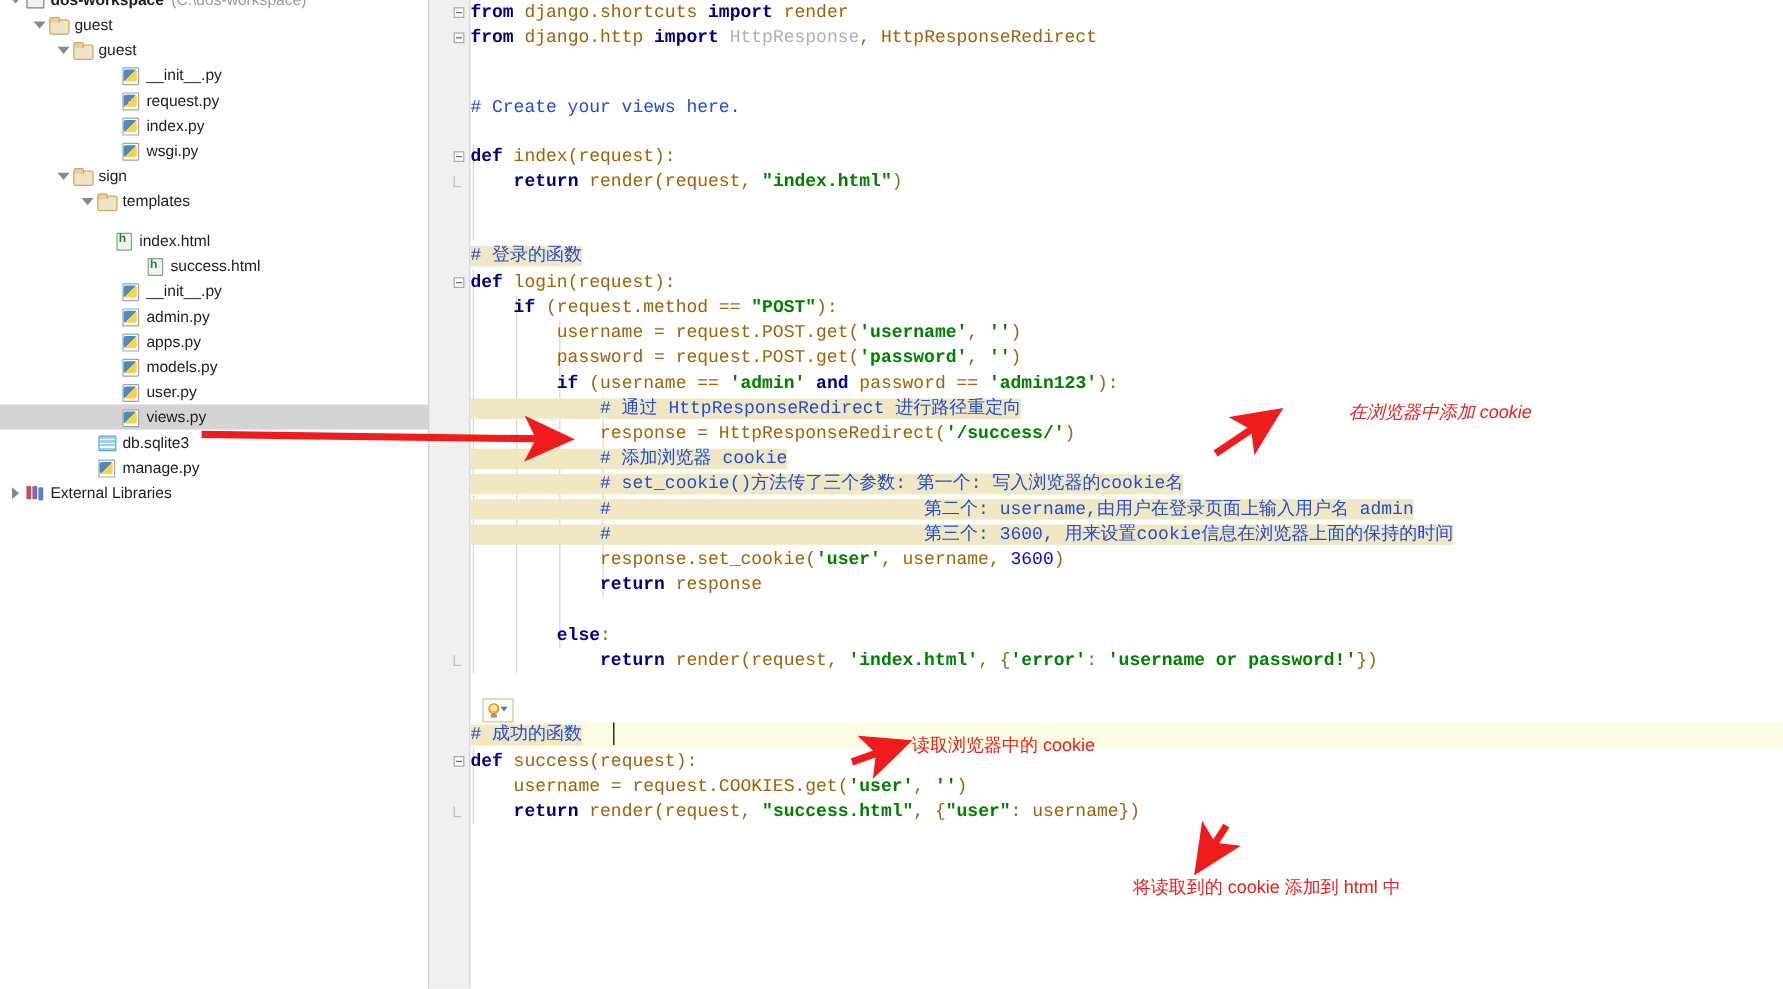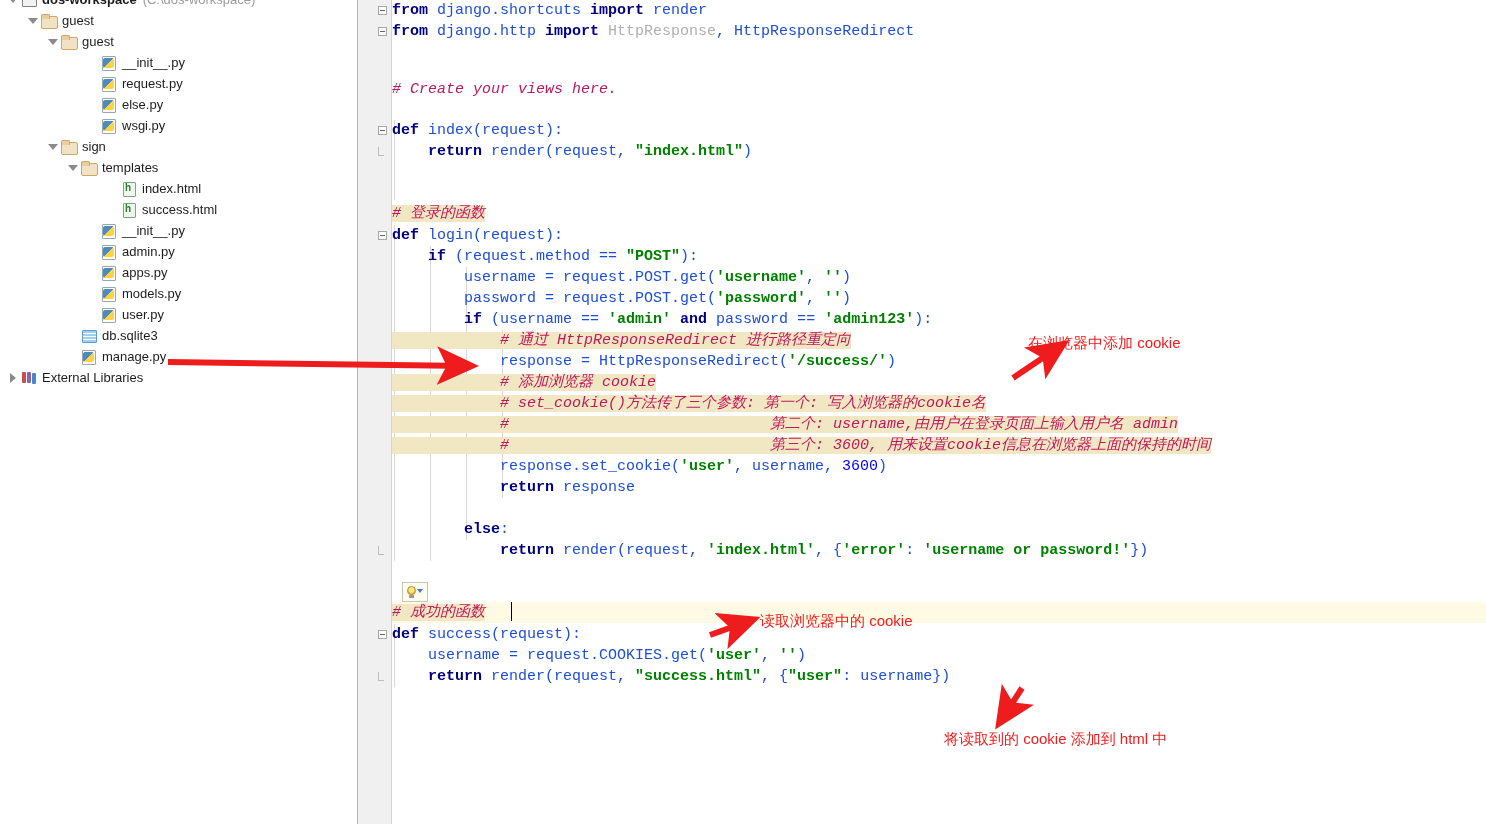--- a/index.html
+++ b/index.html
@@ -172,22 +172,22 @@
     position: absolute;
     left: 0;
     height: 21px;
     line-height: 21px;
     white-space: pre;
   }
   
   .kw   { color: #000080; font-weight: bold; }
   .str  { color: #008000; font-weight: bold; }
   .num  { color: #0000ff; }
-  .cmt  { color: #be185d; font-style: italic; }
-  .plain{ color: #1d4ed8; }
+  .cmt  { color: #1d4ed8; }
+  .plain{ color: #a16207; }
   .dim  { color: #b0b0b0; }
 
   .hl-current {
     position: absolute;
     left: 0; width: 1094px; height: 21px;
     background: #fffae3;
   }
   .hl-comment {
     background: #f2e7c3;
   }
@@ -302,38 +302,38 @@
           <span class="tree-label">__init__.py</span>
         </div>
         <div class="tree-row" style="padding-left: 86px;">
           <span class="twisty"></span>
           <span class="ico py"></span>
           <span class="tree-label">request.py</span>
         </div>
         <div class="tree-row" style="padding-left: 86px;">
           <span class="twisty"></span>
           <span class="ico py"></span>
-          <span class="tree-label">else.py</span>
+          <span class="tree-label">index.py</span>
         </div>
         <div class="tree-row" style="padding-left: 86px;">
           <span class="twisty"></span>
           <span class="ico py"></span>
           <span class="tree-label">wsgi.py</span>
         </div>
         <div class="tree-row" style="padding-left: 46px;">
           <span class="twisty down"></span>
           <span class="ico folder"></span>
           <span class="tree-label">sign</span>
         </div>
         <div class="tree-row" style="padding-left: 66px;">
           <span class="twisty down"></span>
           <span class="ico folder"></span>
           <span class="tree-label">templates</span>
         </div>
-        <div class="tree-row" style="padding-left: 106px;">
+        <div class="tree-row" style="padding-left: 80px; margin-top: 12px;">
           <span class="twisty"></span>
           <span class="ico html"></span>
           <span class="tree-label">index.html</span>
         </div>
         <div class="tree-row" style="padding-left: 106px;">
           <span class="twisty"></span>
           <span class="ico html"></span>
           <span class="tree-label">success.html</span>
         </div>
         <div class="tree-row" style="padding-left: 86px;">
@@ -353,20 +353,25 @@
         </div>
         <div class="tree-row" style="padding-left: 86px;">
           <span class="twisty"></span>
           <span class="ico py"></span>
           <span class="tree-label">models.py</span>
         </div>
         <div class="tree-row" style="padding-left: 86px;">
           <span class="twisty"></span>
           <span class="ico py"></span>
           <span class="tree-label">user.py</span>
+        </div>
+        <div class="tree-row selected" style="padding-left: 86px;">
+          <span class="twisty"></span>
+          <span class="ico py"></span>
+          <span class="tree-label">views.py</span>
         </div>
         <div class="tree-row" style="padding-left: 66px;">
           <span class="twisty"></span>
           <span class="ico db"></span>
           <span class="tree-label">db.sqlite3</span>
         </div>
         <div class="tree-row" style="padding-left: 66px;">
           <span class="twisty"></span>
           <span class="ico py"></span>
           <span class="tree-label">manage.py</span>
@@ -423,18 +428,18 @@
     <line x1="168" y1="362" x2="470" y2="366" stroke="#ee1c1c" stroke-width="6" marker-end="url(#ah)"></line>
 
     <line x1="1013" y1="378" x2="1062" y2="345" stroke="#ee1c1c" stroke-width="6" marker-end="url(#ah)"></line>
 
     <line x1="710" y1="635" x2="752" y2="620" stroke="#ee1c1c" stroke-width="6" marker-end="url(#ah)"></line>
 
     <line x1="1022" y1="688" x2="1000" y2="722" stroke="#ee1c1c" stroke-width="6" marker-end="url(#ah)"></line>
   </svg>
 
   <div id="anno-container">
-      <div class="anno-text" style="left: 1028px; top: 334px;">在浏览器中添加 cookie</div>
+      <div class="anno-text" style="left: 1124px; top: 334px; font-style: italic;">在浏览器中添加 cookie</div>
       <div class="anno-text" style="left: 760px; top: 612px;">读取浏览器中的 cookie</div>
       <div class="anno-text" style="left: 944px; top: 730px;">将读取到的 cookie 添加到 html 中</div>
     </div>
 
 </div>
 
 </body></html>

